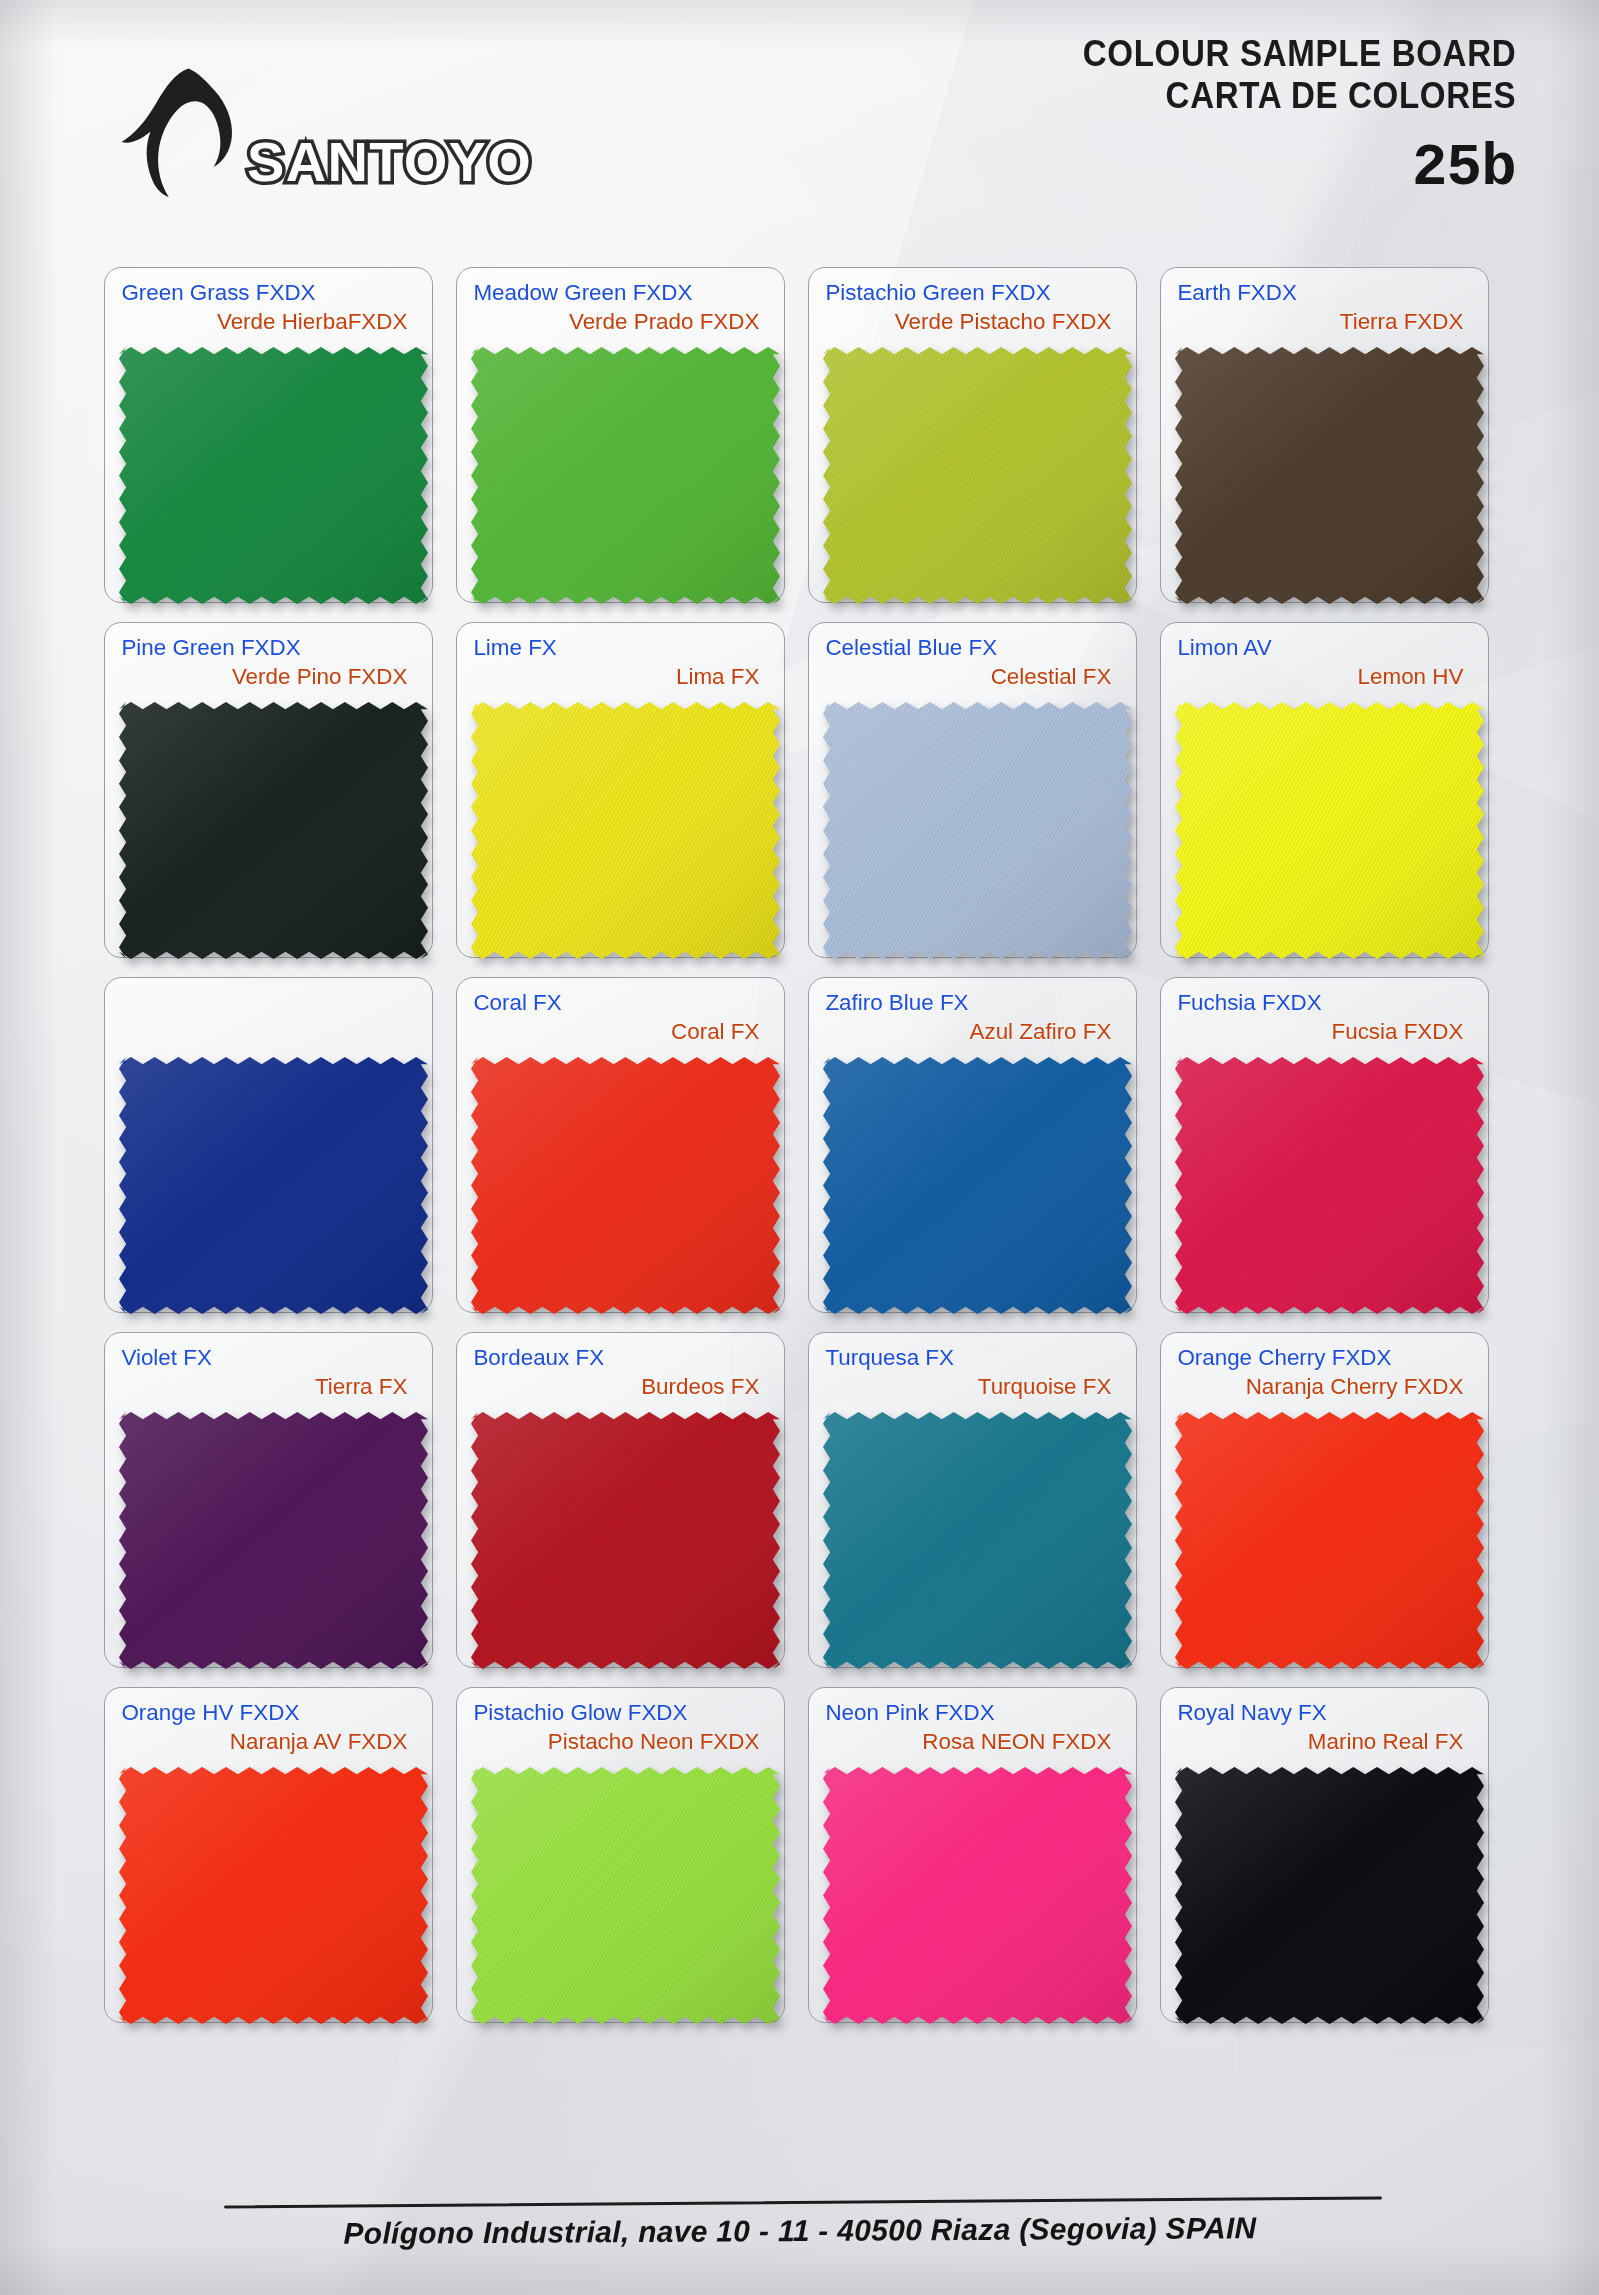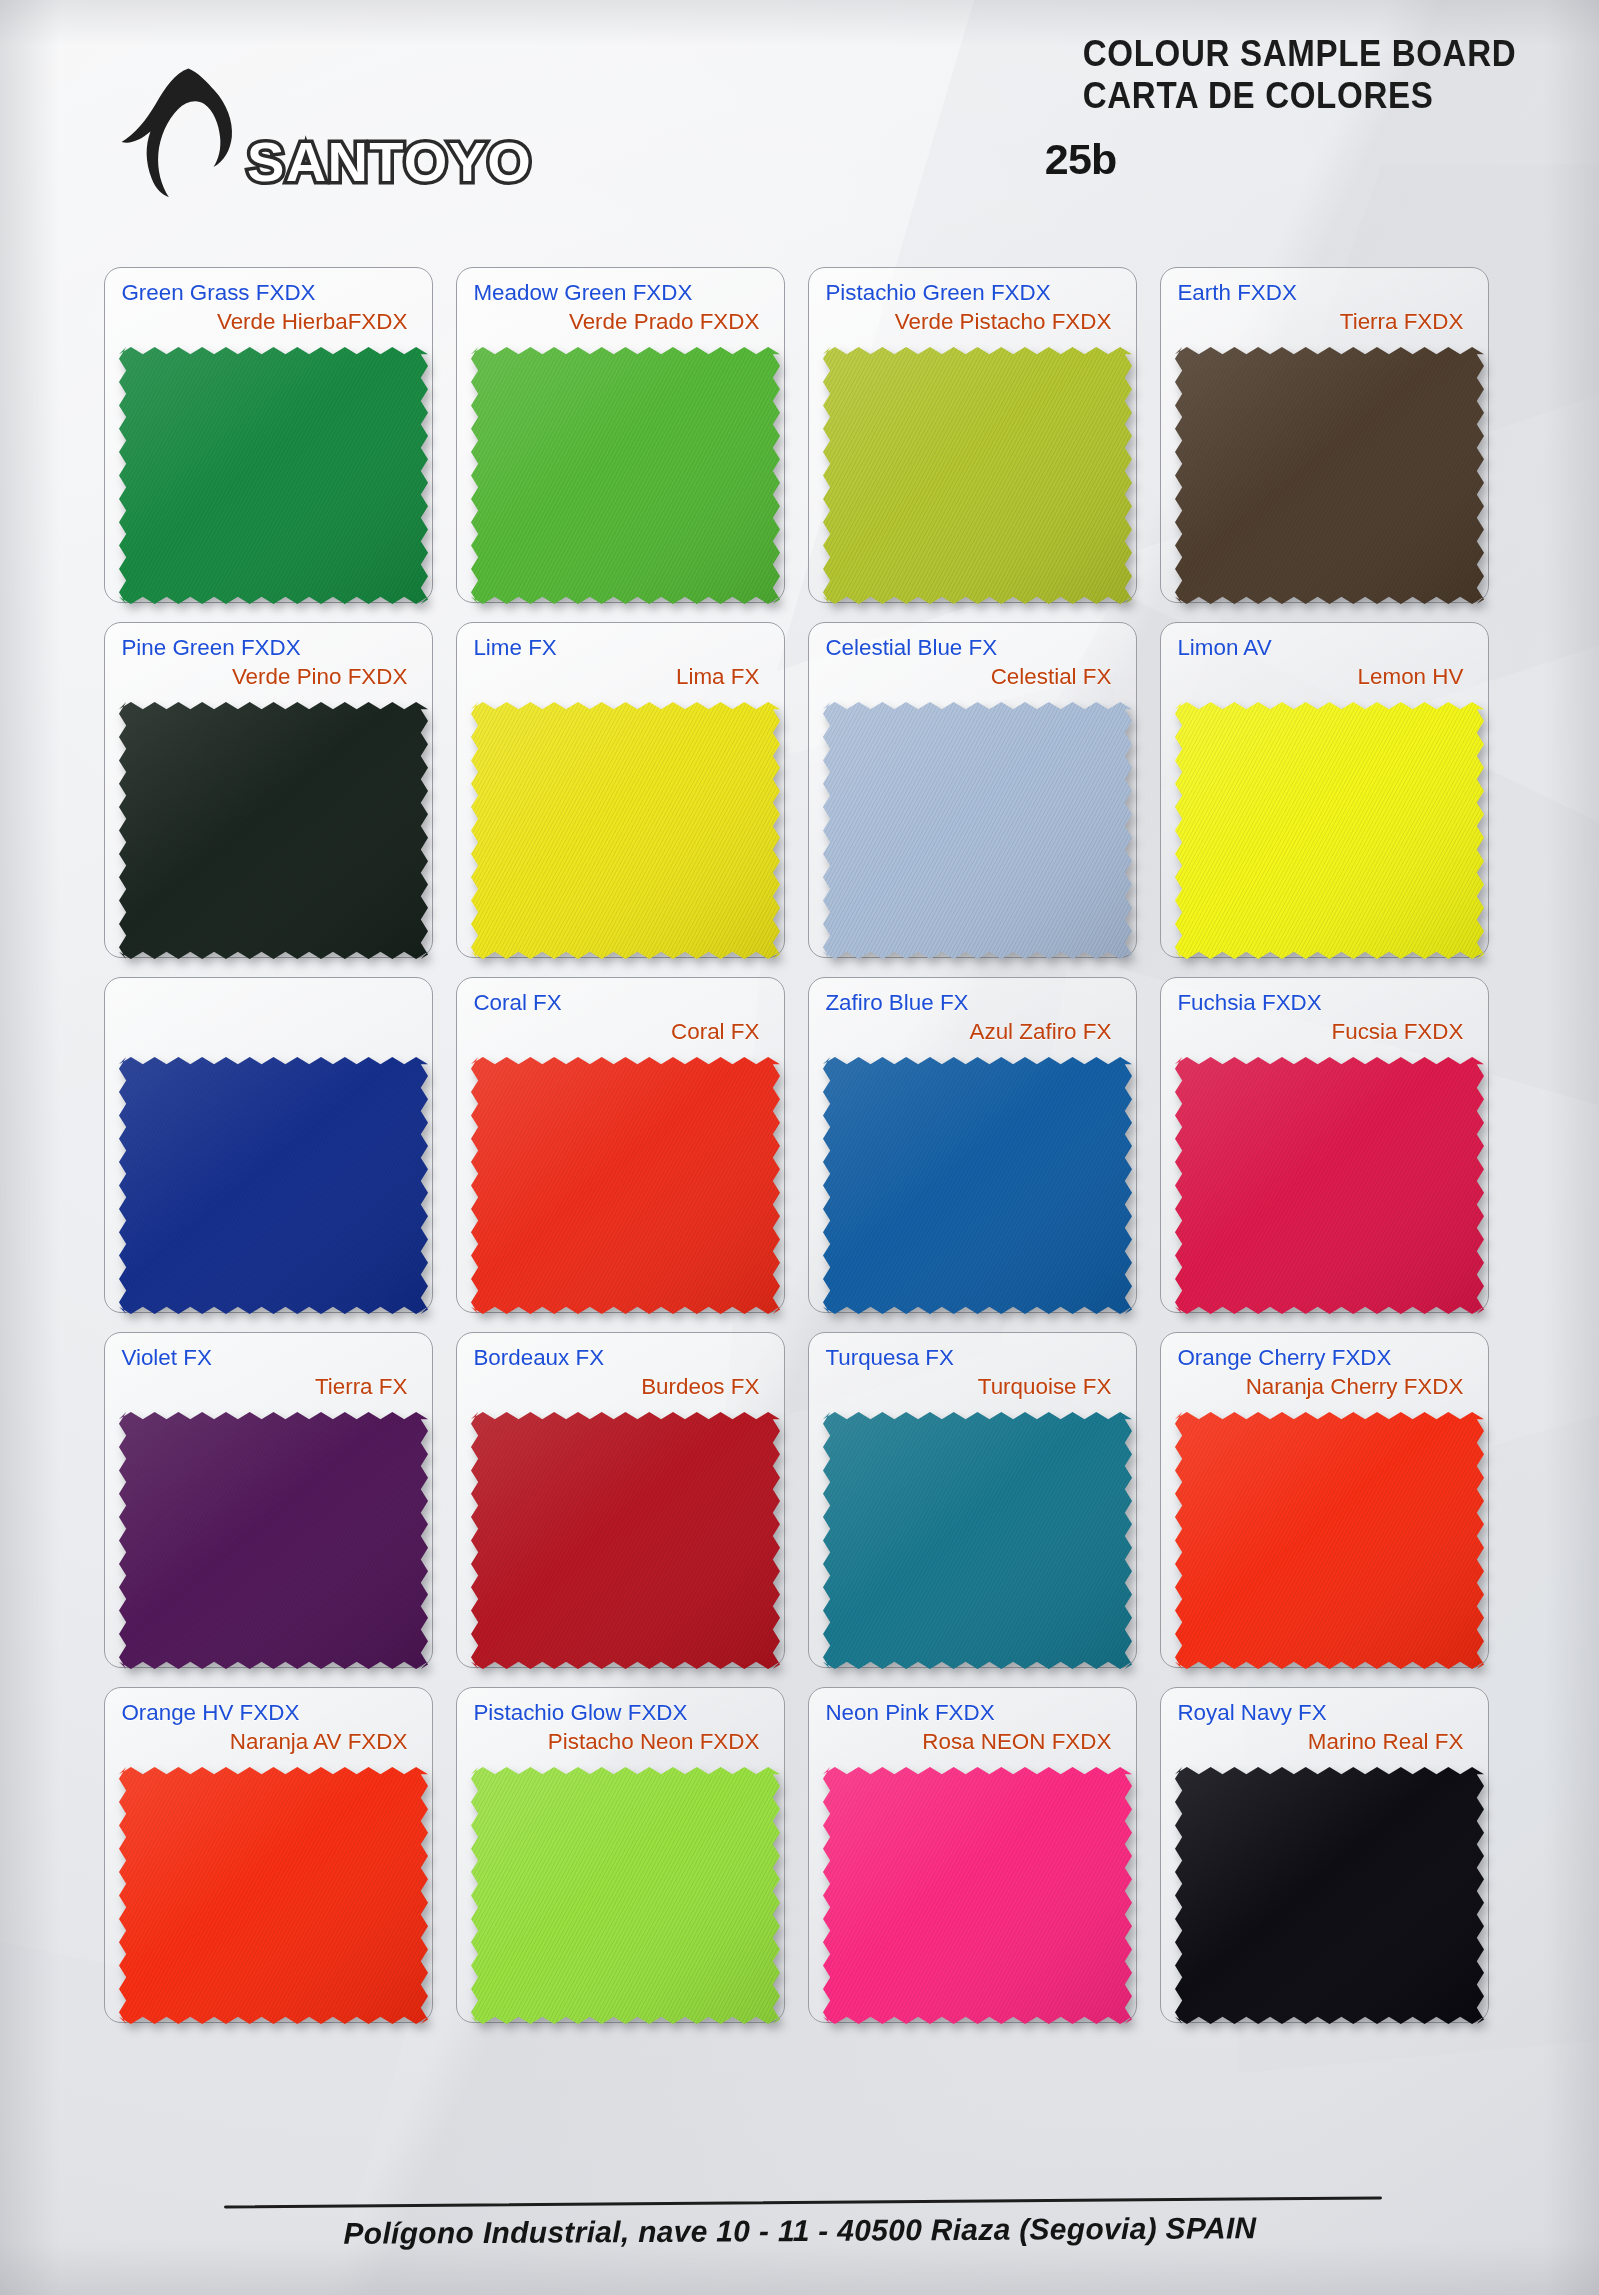--- a/index.html
+++ b/index.html
@@ -42,32 +42,32 @@
     position:absolute;left:132px;top:66px;
     font-size:56px;font-weight:bold;letter-spacing:1.3px;
     font-family:"Liberation Sans","DejaVu Sans",sans-serif;
     color:#ffffff;
     -webkit-text-stroke:7.2px #2b2b2b;
     paint-order:stroke fill;
     text-shadow:0 0 0.7px #2b2b2b;
     white-space:nowrap;
   }
 
-  #title-block{position:absolute;right:84px;top:33px;text-align:left;}
+  #title-block{position:absolute;right:84px;top:33px;text-align:right;}
   .title-line{
     font-family:"Liberation Sans","DejaVu Sans",sans-serif;
     font-weight:bold;font-size:36px;letter-spacing:0.7px;
     color:#1b1b1b;line-height:1.18;
     transform:scaleX(.92);transform-origin:right center;
     white-space:nowrap;
   }
   #board-number{
     margin-top:17px;
-    font-family:Liberation Sans, sans-serif;
-    font-weight:bold;font-size:43px;color:#161616;
+    font-family:Liberation Mono, monospace;
+    font-weight:bold;font-size:59px;color:#161616;
     letter-spacing:-0.7px;
   }
 
   
   #grid{
     position:absolute;left:99px;top:263px;
     width:1408px;
     display:grid;
     grid-template-columns:repeat(4,352px);
     grid-template-rows:repeat(5,355px);

